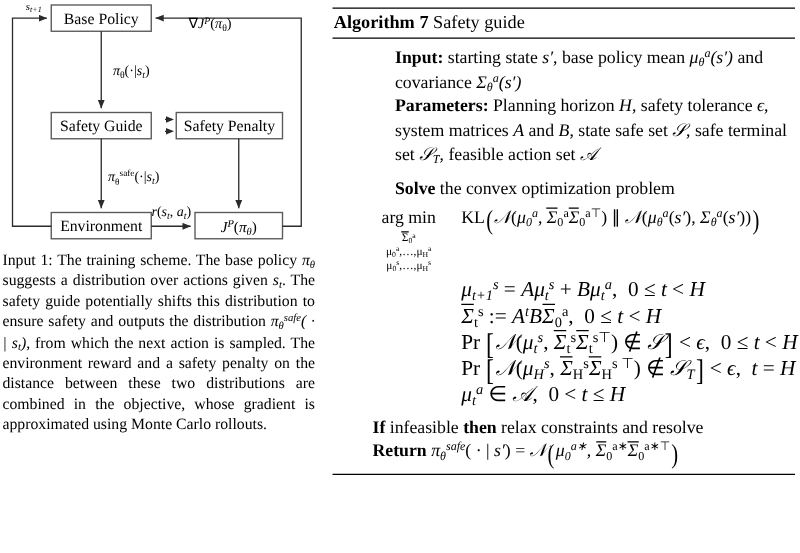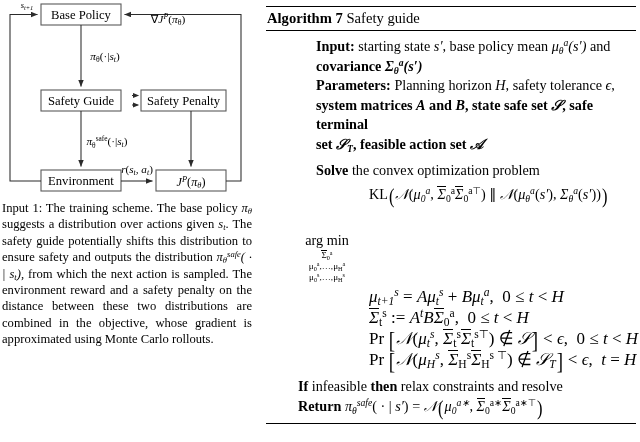--- a/index.html
+++ b/index.html
@@ -85,21 +85,20 @@
     font-size: 14.2px;
     line-height: 19.5px;
   }
   .algo-line {
     padding-left: 19px;
     text-indent: 0;
     margin-left: 31px;
   }
   .algo-line.cont {
     padding-left: 19px;
-    font-weight: bold;
   }
   .algo-line.flush {
     padding-left: 1px;
   }
   .gap-sm { height: 7px; }
   .gap-xs { height: 3px; }
 
   .mathi { font-style: italic; }
   .cal { font-family: "Liberation Serif", serif; font-style: italic; }
 
@@ -116,21 +115,20 @@
     position: relative;
     padding-left: 19px;
     font-size: 14.2px;
   }
   .argmin-row { display: flex; align-items: flex-start; }
   .argmin-left {
     width: 84px;
     flex: 0 0 84px;
     text-align: center;
     padding-top: 1px;
-    margin-top: 46px;
   }
   .argmin-left .amtop { font-size: 14.2px; white-space: nowrap; }
   .argmin-left .amsub {
     font-size: 9.1px;
     line-height: 11px;
     white-space: nowrap;
   }
   .argmin-right { flex: 1 1 auto; padding-top: 1px; }
 
   .constraints {
@@ -295,20 +293,23 @@
         </div>
         <div class="cline">
           <span class="ovl mathi">Σ</span><sub>t</sub><sup>s</sup> := <span class="mathi">A<sup>t</sup>B</span><span class="ovl mathi">Σ</span><sub>0</sub><sup>a</sup>,&nbsp; 0 ≤ <span class="mathi">t</span> &lt; <span class="mathi">H</span>
         </div>
         <div class="cline">
           Pr <span class="brk-big">[</span><span class="cal">𝒩</span>(<span class="mathi">μ<sub>t</sub><sup>s</sup></span>, <span class="ovl mathi">Σ</span><sub>t</sub><sup>s</sup><span class="ovl mathi">Σ</span><sub>t</sub><sup>s⊤</sup>) ∉ <span class="cal">𝒮</span><span class="brk-big">]</span> &lt; <span class="mathi">ϵ</span>,&nbsp; 0 ≤ <span class="mathi">t</span> &lt; <span class="mathi">H</span>
         </div>
         <div class="cline">
           Pr <span class="brk-big">[</span><span class="cal">𝒩</span>(<span class="mathi">μ<sub>H</sub><sup>s</sup></span>, <span class="ovl mathi">Σ</span><sub>H</sub><sup>s</sup><span class="ovl mathi">Σ</span><sub>H</sub><sup>s ⊤</sup>) ∉ <span class="cal">𝒮<sub>T</sub></span><span class="brk-big">]</span> &lt; <span class="mathi">ϵ</span>,&nbsp; <span class="mathi">t</span> = <span class="mathi">H</span>
         </div>
+        <div class="cline">
+          <span class="mathi">μ<sub>t</sub><sup>a</sup></span> ∈ <span class="cal">𝒜</span>,&nbsp; 0 &lt; <span class="mathi">t</span> ≤ <span class="mathi">H</span>
+        </div>
       </div>
 
       <div class="gap-sm"></div>
 
       <div class="algo-line flush">
         <b>If</b>
         <span>infeasible </span><b>then</b><span> relax constraints and resolve</span>
       </div>
 
       <div class="algo-line flush">

